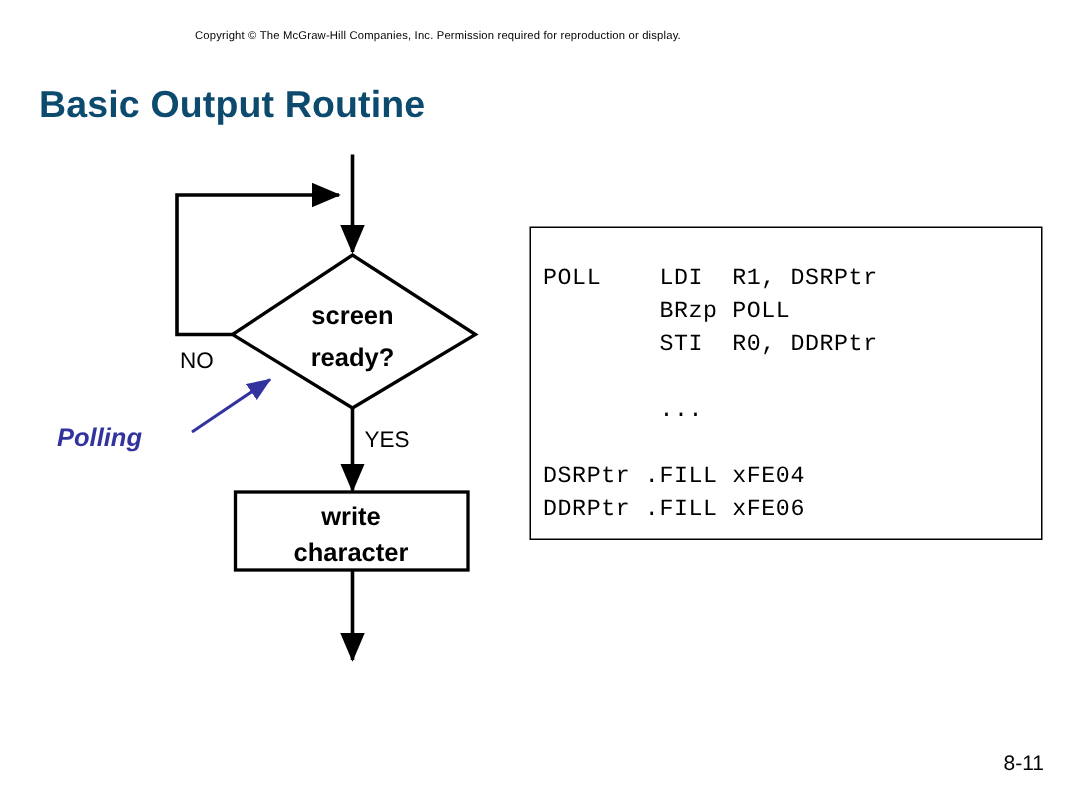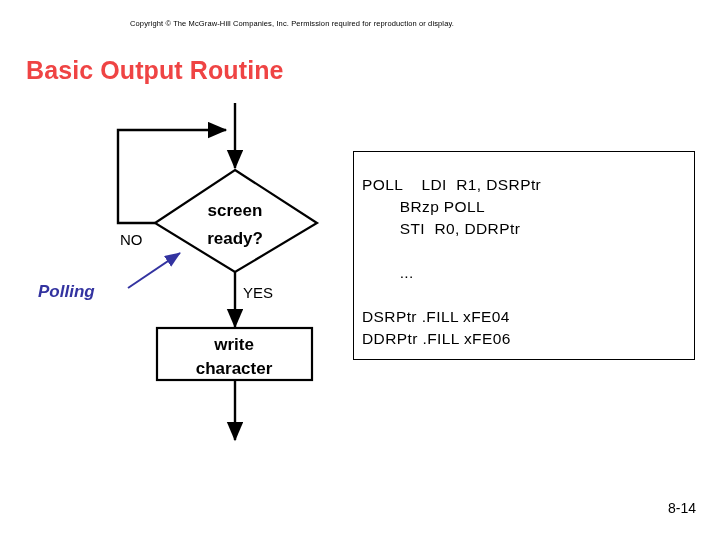--- a/index.html
+++ b/index.html
@@ -35,21 +35,21 @@
   }
 
   
   .slide-title {
     position: absolute;
     left: 26px;
     top: 56px;
     font-family: "Liberation Sans", sans-serif;
     font-size: 25px;
     font-weight: bold;
-    color: #ef4444;
+    color: #0c4a6e;
     letter-spacing: 0.1px;
     white-space: nowrap;
   }
 
   
   #flowchart {
     position: absolute;
     left: 0;
     top: 0;
     width: 720px;
@@ -84,21 +84,21 @@
     height: 209px;
     border: 1.5px solid #000000;
     box-sizing: border-box;
     background: #ffffff;
     overflow: hidden;
   }
   .code-body {
     position: absolute;
     left: 8px;
     top: 6px;
-    font-family: Liberation Sans, sans-serif;
+    font-family: Liberation Mono, monospace;
     font-size: 15.5px;
     line-height: 22px;
     color: #000000;
     white-space: pre;
     letter-spacing: 0.4px;
   }
 
   
   .page-number {
     position: absolute;
@@ -160,15 +160,15 @@
     <pre class="code-body">POLL    LDI  R1, DSRPtr
         BRzp POLL
         STI  R0, DDRPtr
 
         ...
 
 DSRPtr .FILL xFE04
 DDRPtr .FILL xFE06</pre>
   </div>
 
-  <div class="page-number">8-14</div>
+  <div class="page-number">8-11</div>
 
 </div>
 
 </body></html>

